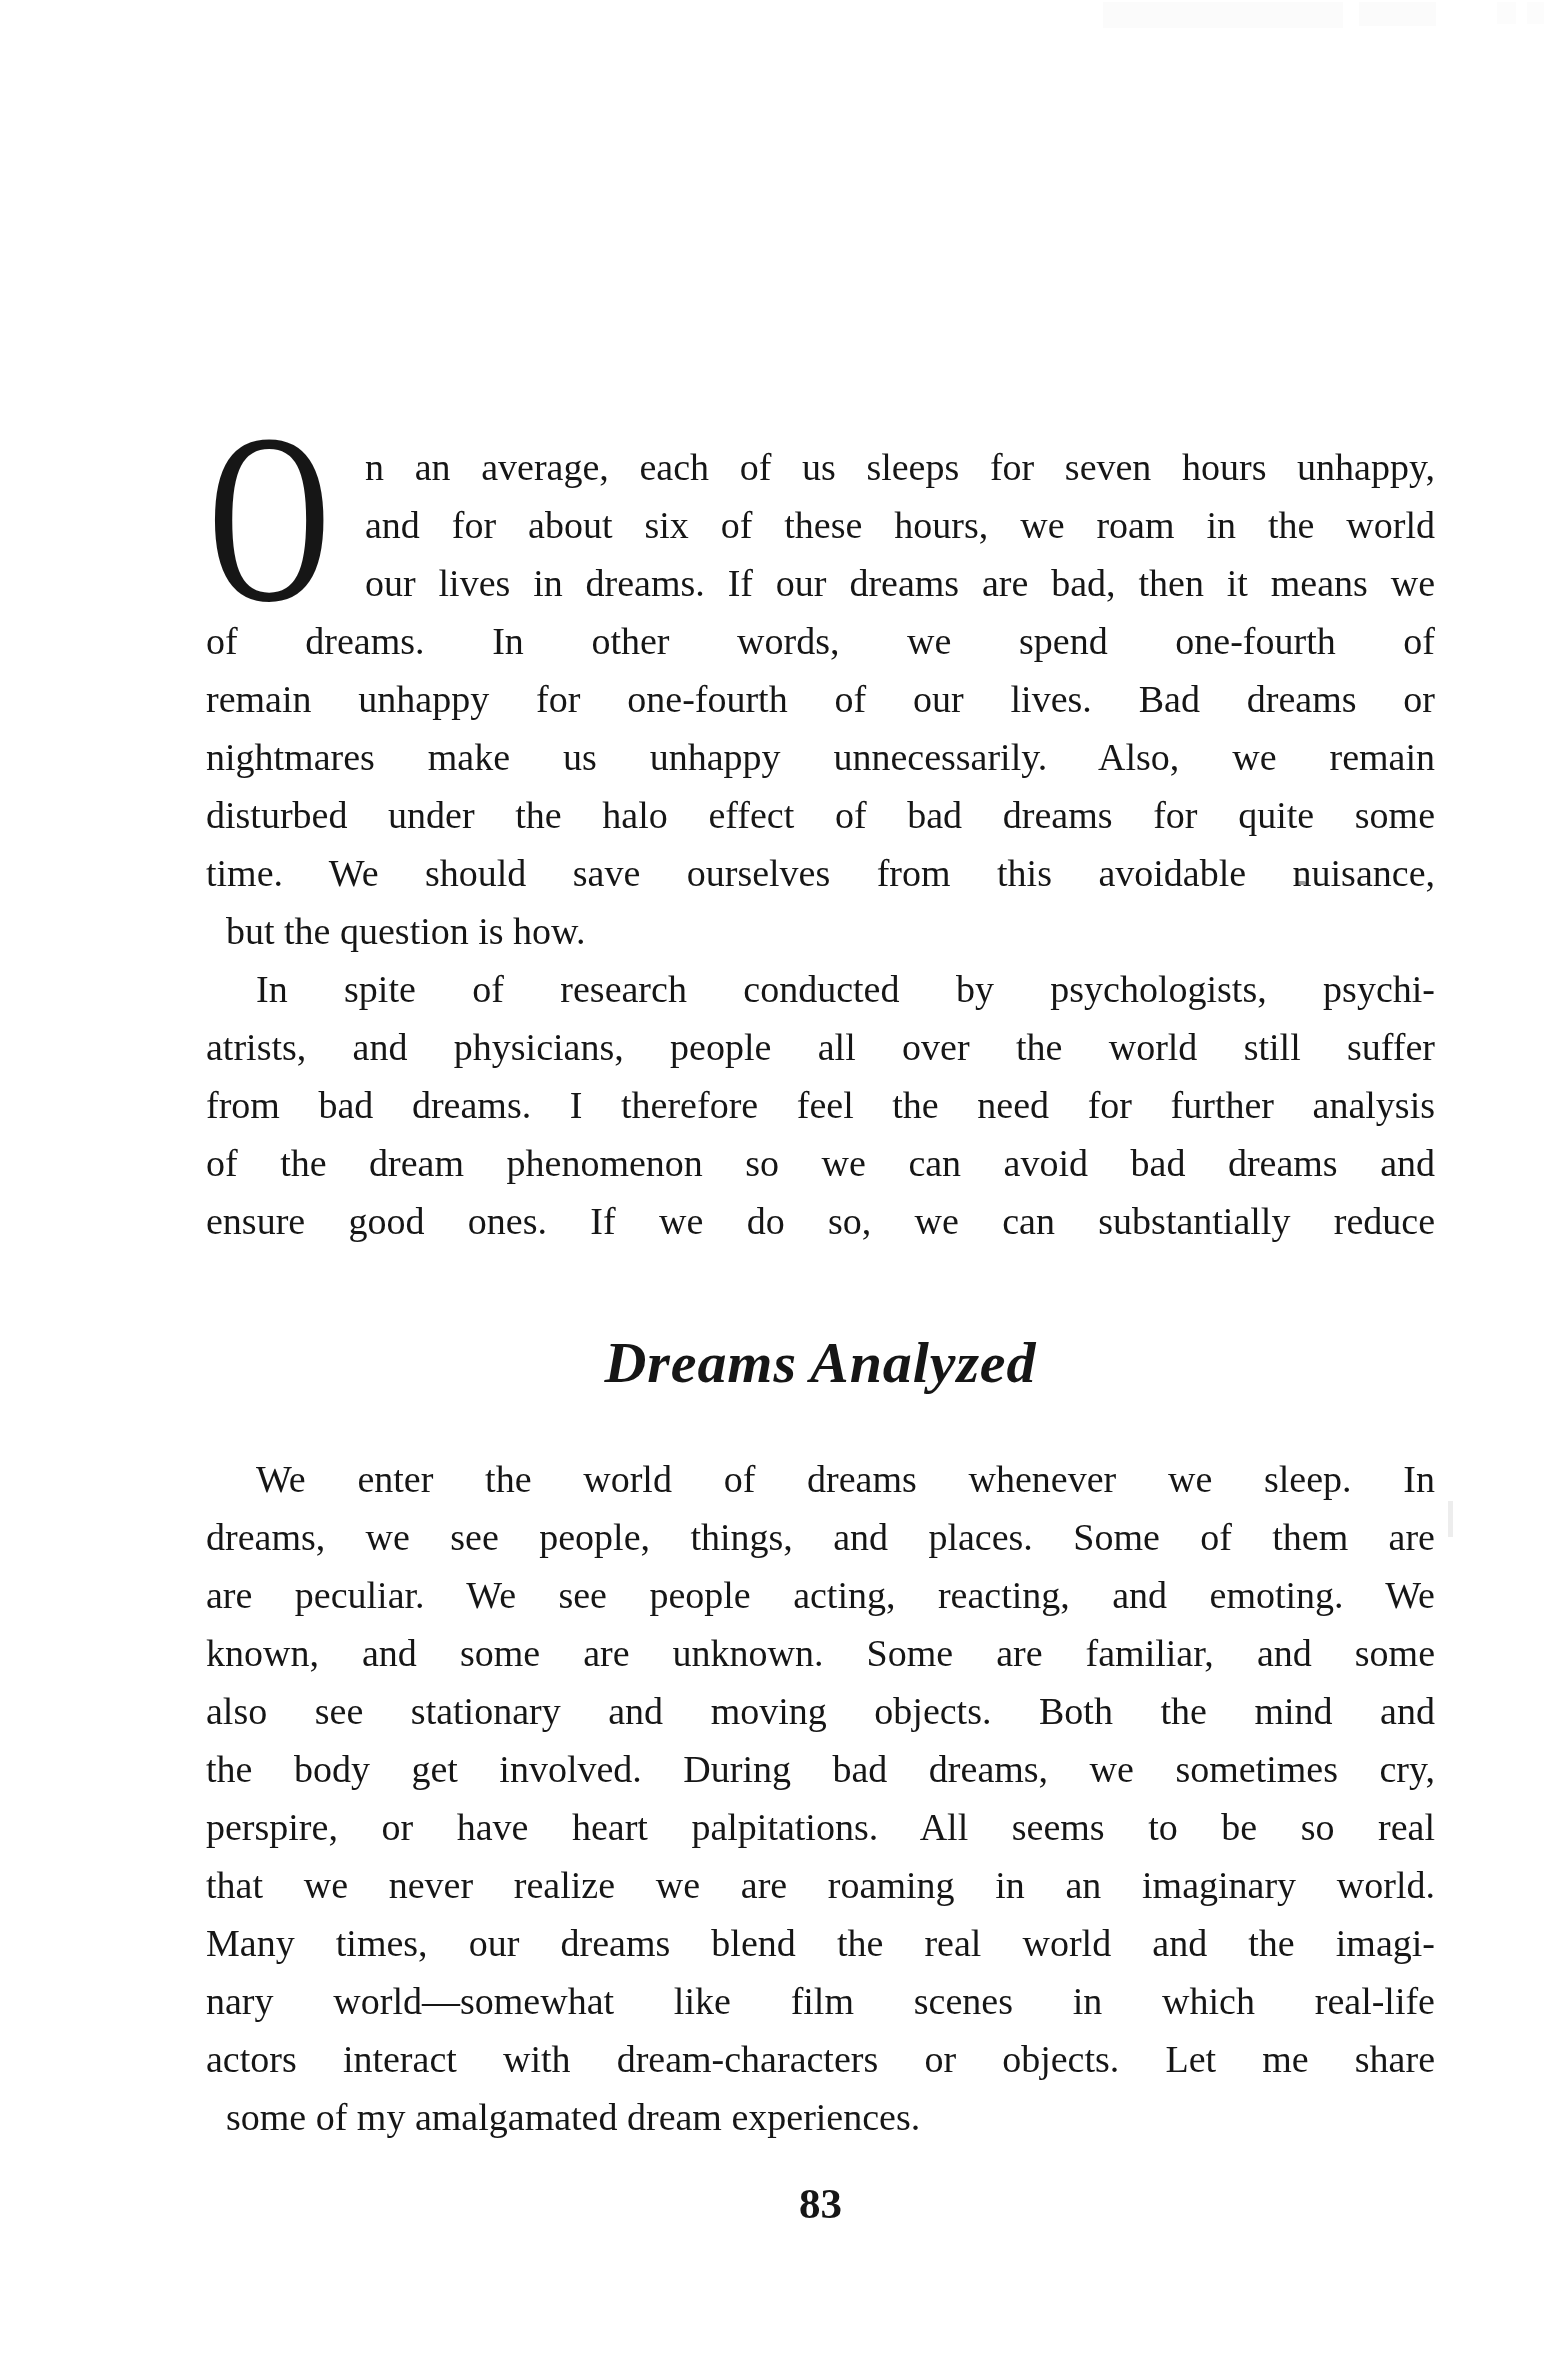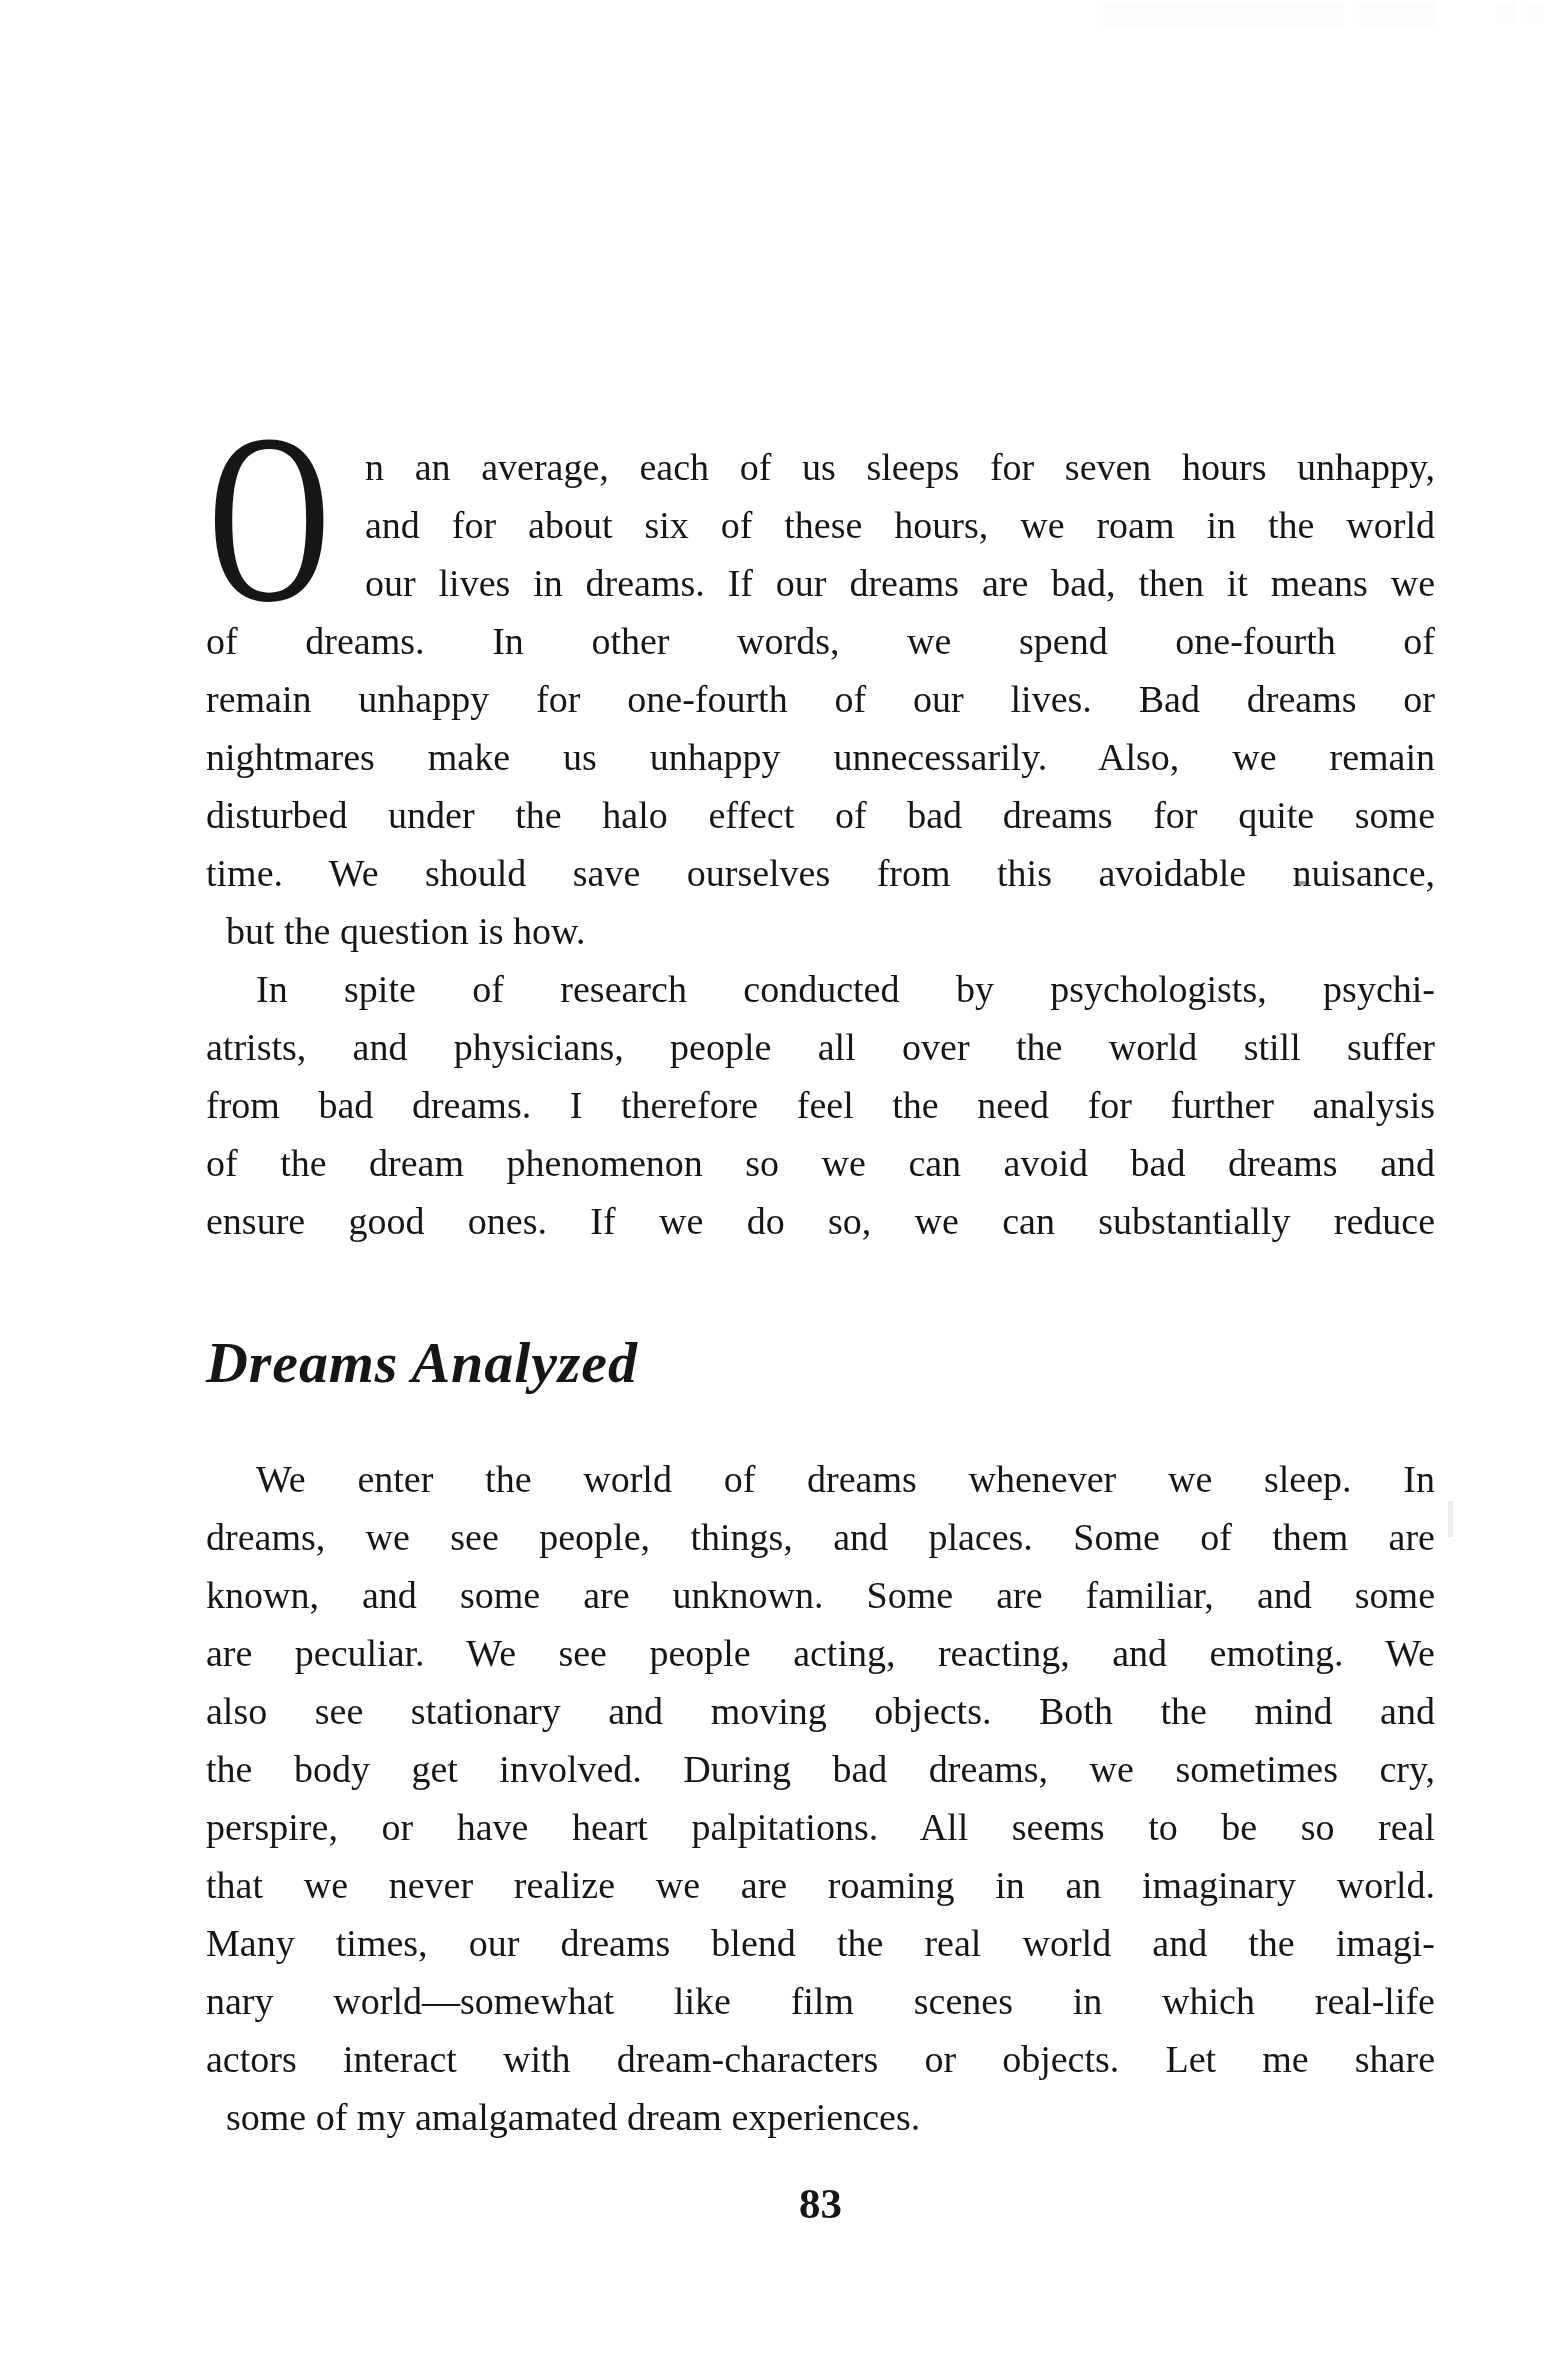--- a/index.html
+++ b/index.html
@@ -52,21 +52,21 @@
     margin-left: 1.9px;
     transform: scaleX(0.70);
     transform-origin: 0 50%;
     font-weight: normal;
   }
 
   .heading {
     margin-top: 77px;
     height: 71px;
     line-height: 71px;
-    text-align: left;
+    text-align: center;
     font-style: italic;
     font-weight: bold;
     font-size: 58px;
     letter-spacing: 0.9px;
   }
 
   .para-after-heading { margin-top: 52px; }
 
   .page-number {
     margin-top: 32px;
@@ -111,22 +111,22 @@
       <div class="line">from bad dreams. I therefore feel the need for further analysis</div>
       <div class="line">of the dream phenomenon so we can avoid bad dreams and</div>
       <div class="line">ensure good ones. If we do so, we can substantially reduce</div>
     </div>
 
     <div class="heading">Dreams Analyzed</div>
 
     <div class="para-after-heading">
       <div class="line indent">We enter the world of dreams whenever we sleep. In</div>
       <div class="line">dreams, we see people, things, and places. Some of them are</div>
+      <div class="line">are peculiar. We see people acting, reacting, and emoting. We</div>
       <div class="line">known, and some are unknown. Some are familiar, and some</div>
-      <div class="line">are peculiar. We see people acting, reacting, and emoting. We</div>
       <div class="line">also see stationary and moving objects. Both the mind and</div>
       <div class="line">the body get involved. During bad dreams, we sometimes cry,</div>
       <div class="line">perspire, or have heart palpitations. All seems to be so real</div>
       <div class="line">that we never realize we are roaming in an imaginary world.</div>
       <div class="line">Many times, our dreams blend the real world and the imagi-</div>
       <div class="line">nary world—somewhat like film scenes in which real-life</div>
       <div class="line">actors interact with dream-characters or objects. Let me share</div>
       <div class="line last">some of my amalgamated dream experiences.</div>
     </div>
 

